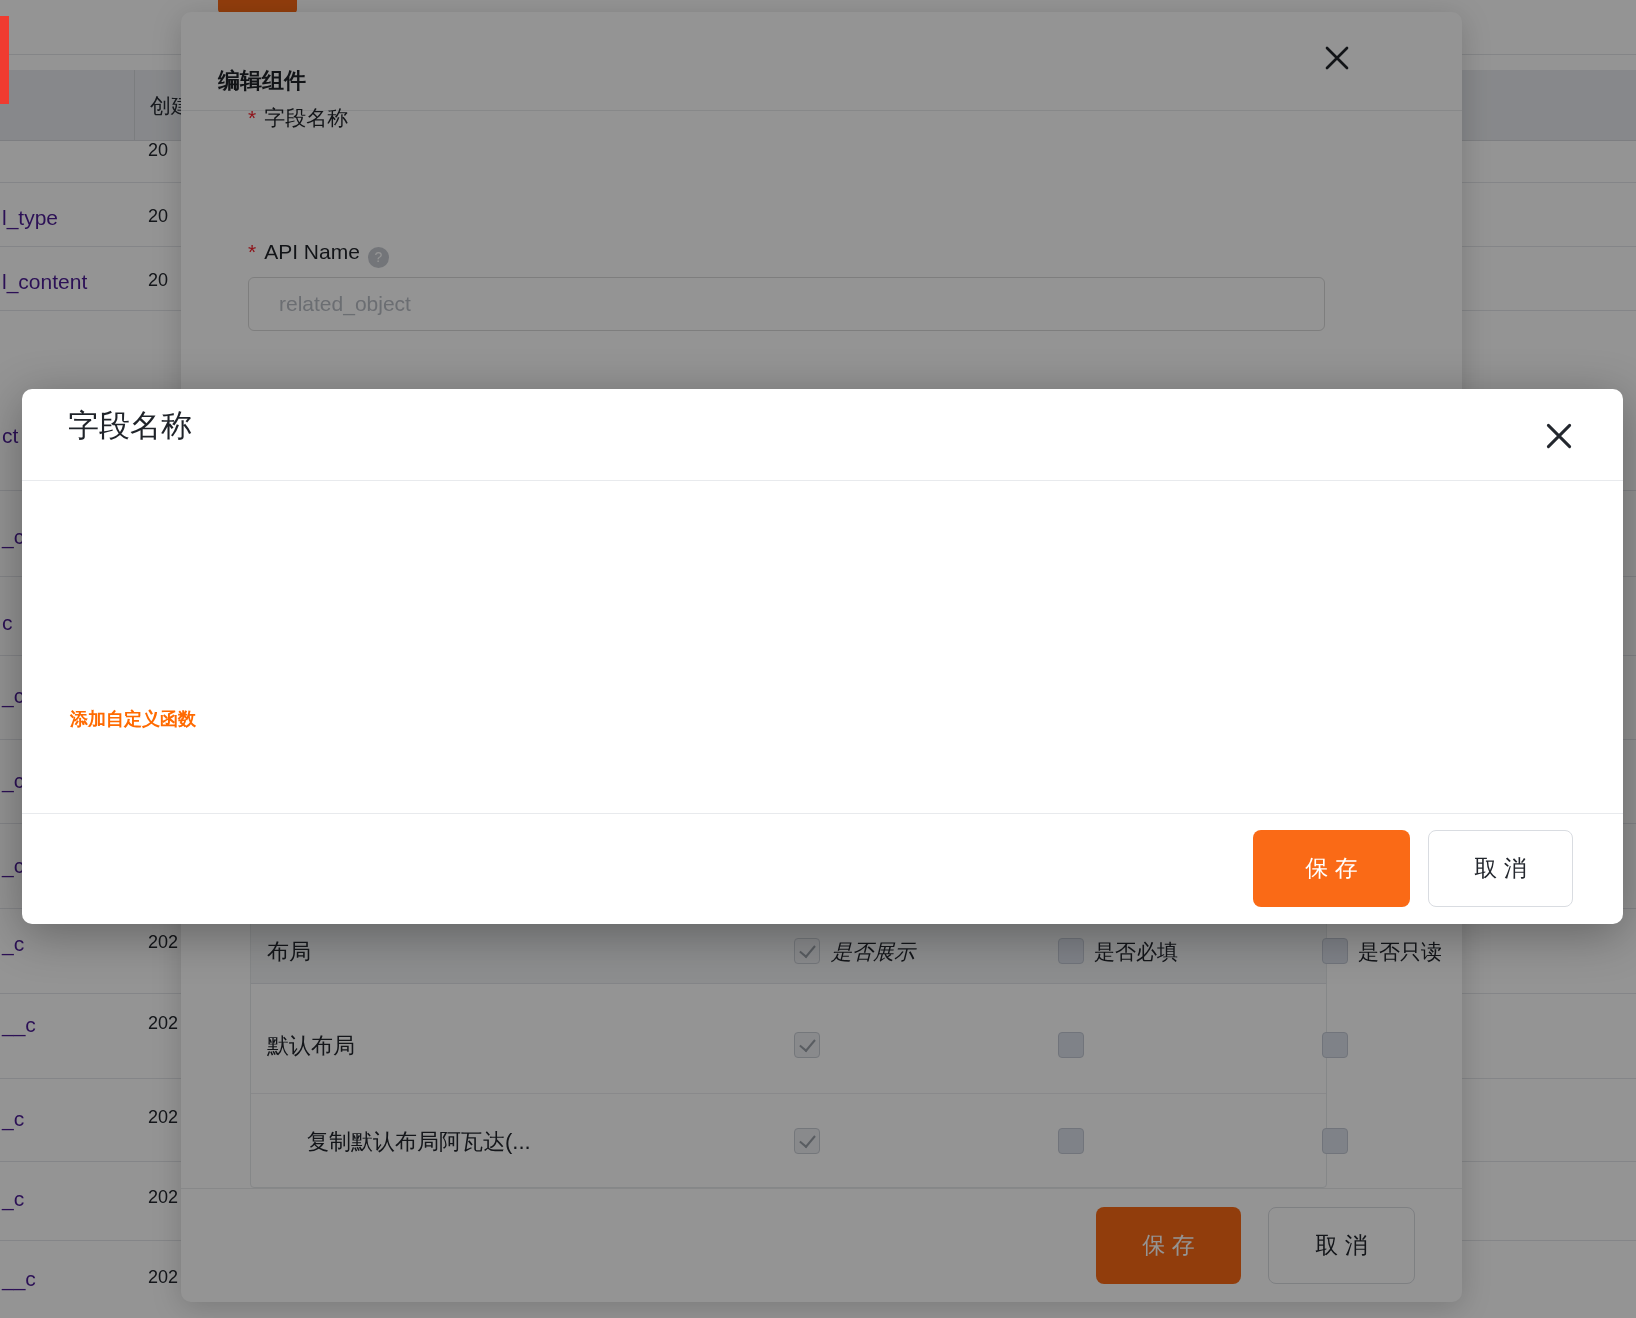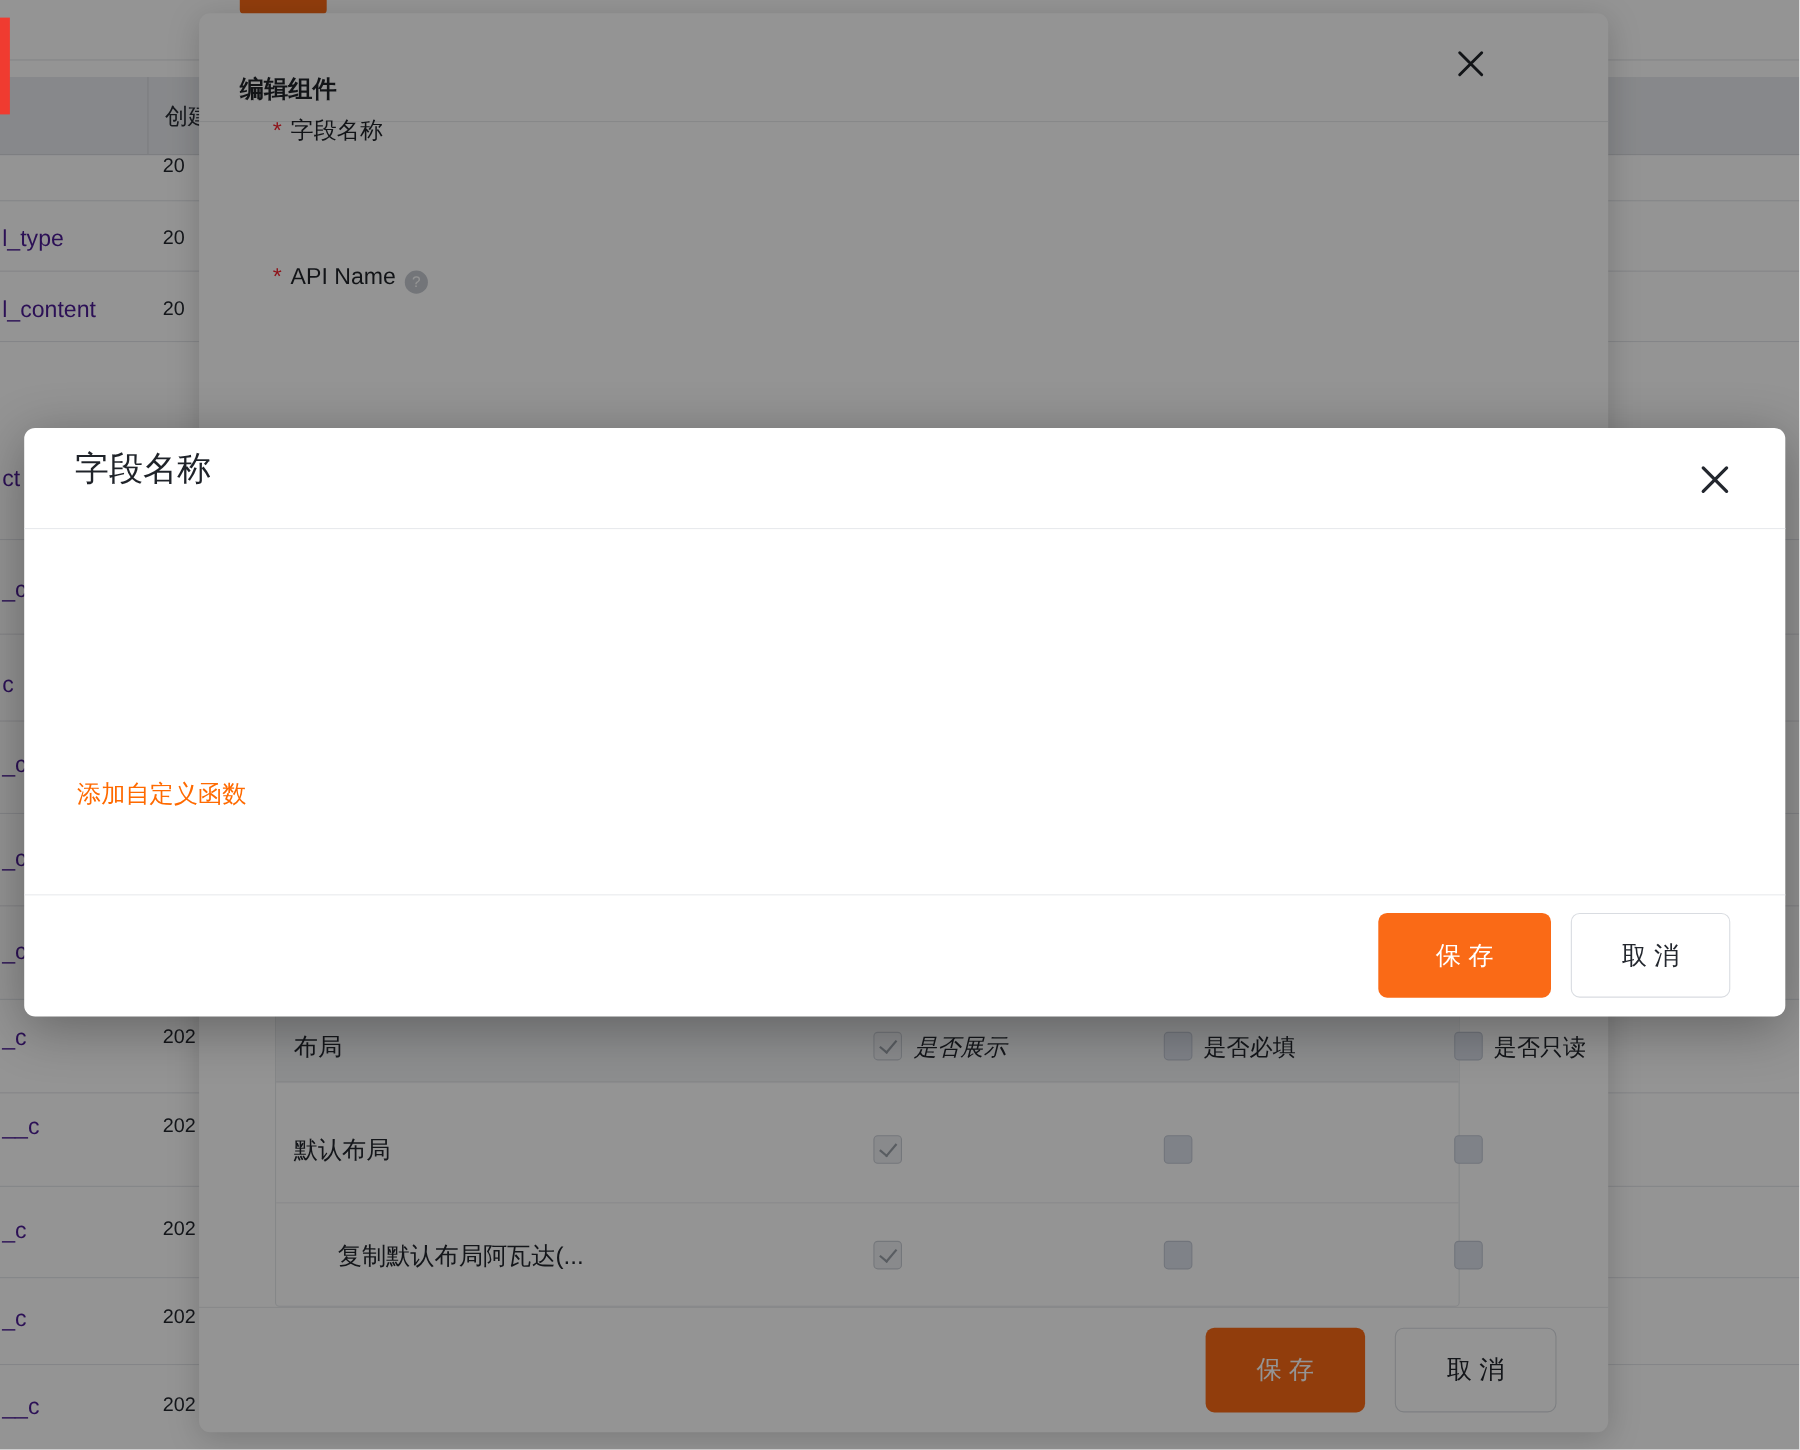--- a/index.html
+++ b/index.html
@@ -46,21 +46,21 @@
   #overlay{position:absolute;inset:0;background:rgba(0,0,0,0.42);z-index:20;}
 
   
   #cond-modal{position:absolute;left:22px;top:389px;width:1601px;height:535px;background:#ffffff;border-radius:10px;box-shadow:0 10px 48px rgba(0,0,0,.32);z-index:30;}
   #cond-modal .cm-title{position:absolute;left:46px;top:16px;font-size:31px;font-weight:500;color:#1f2329;}
   #cond-modal .cm-close{position:absolute;left:1520px;top:30px;width:34px;height:34px;color:#23272e;cursor:pointer;}
   #cond-modal .cm-head-div{position:absolute;left:0;top:91px;width:100%;height:1px;background:#e8eaed;}
   .info-box{position:absolute;left:48px;top:125px;width:1503px;height:158px;background:#eff3f8;border-radius:4px;}
   .info-heading{position:absolute;left:36px;top:44px;font-size:21px;color:#4e545d;}
   .info-body{position:absolute;left:36px;top:90px;font-size:21px;color:#23272e;white-space:nowrap;}
-  .add-fn-link{position:absolute;left:48px;top:318px;font-size:22px;font-weight:400;cursor:pointer;}
+  .add-fn-link{position:absolute;left:48px;top:318px;font-size:18px;font-weight:700;cursor:pointer;}
   #cond-modal .cm-foot-div{position:absolute;left:0;top:424px;width:100%;height:1px;background:#e8eaed;}
 
   
   #red-bar{position:absolute;left:0;top:16px;width:9px;height:88px;background:#f03b30;z-index:40;}
 
   .xicon svg{width:100%;height:100%;display:block;}
 </style>
 </head>
 <body>
 
@@ -119,20 +119,23 @@
     </div>
     <div class="em-head-div"></div>
 
     <div class="field-label-row" style="top:92px;">
       <span class="req-star">*</span><span>字段名称</span>
     </div>
 
     <div class="field-label-row" style="top:228px;">
       <span class="req-star">*</span><span>API Name</span><span class="help-circle">?</span>
     </div>
+    <div class="em-input" style="top:265px;">
+      <div class="ph">related_object</div>
+    </div>
 
     <div class="layout-box">
       <div class="layout-head"></div>
       <div id="layout-content">
           <div class="lt-label" style="top: 178px;">布局</div>
           <span class="cb checked" style="left: 543px; top: 179px;"></span>
           <div class="cb-label" style="left: 580px; top: 179px; font-style: italic;">是否展示</div>
           <span class="cb unchecked" style="left: 807px; top: 179px;"></span>
           <div class="cb-label" style="left: 843px; top: 179px;">是否必填</div>
           <span class="cb unchecked" style="left: 1071px; top: 179px;"></span>

